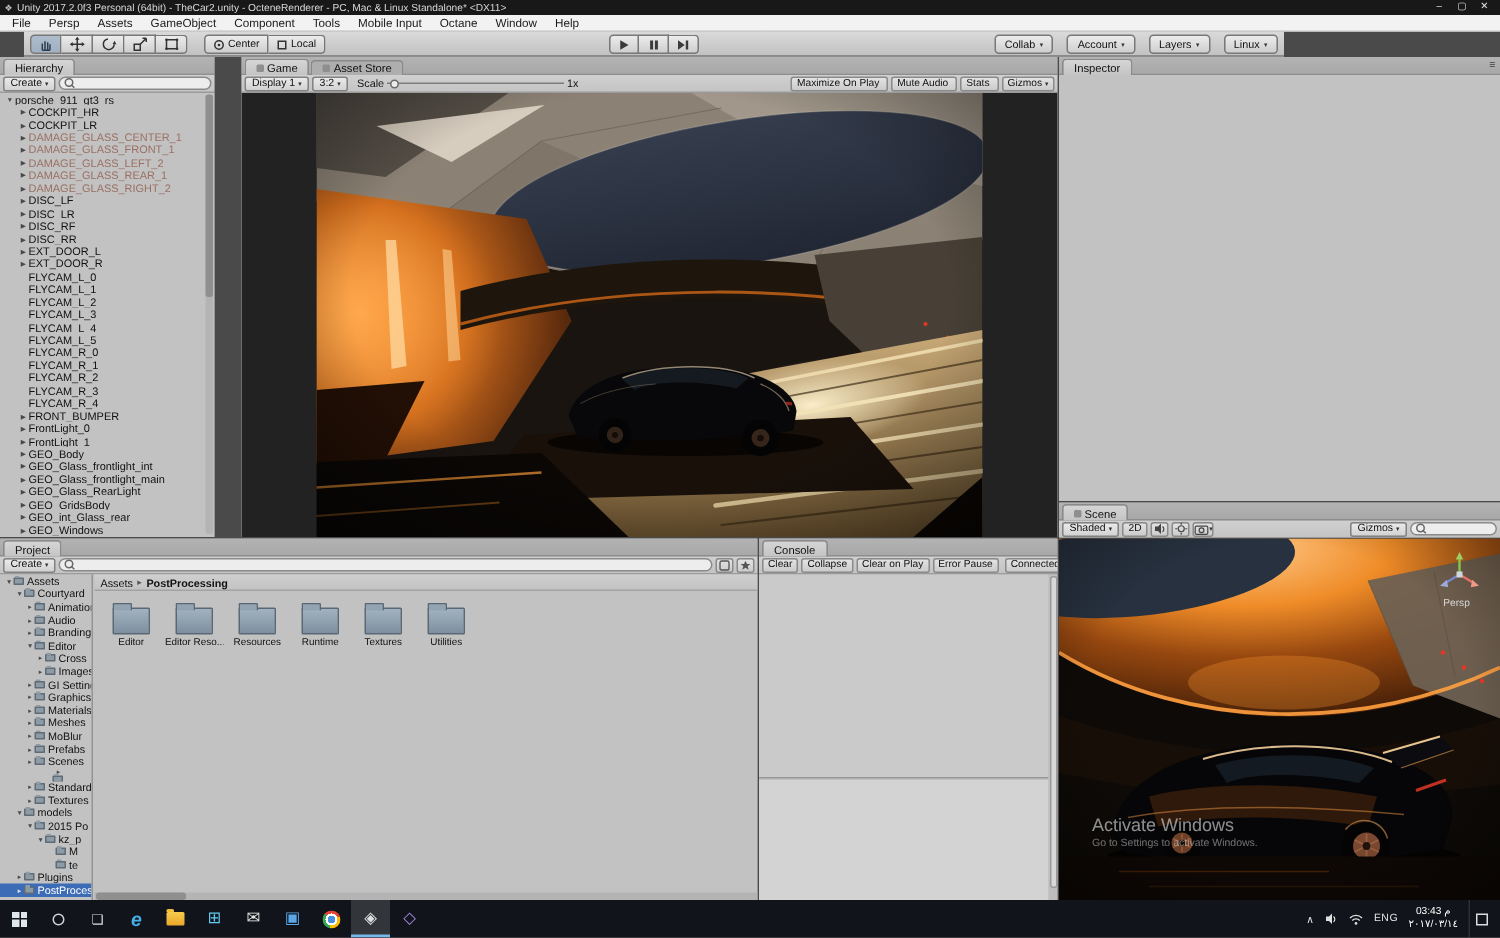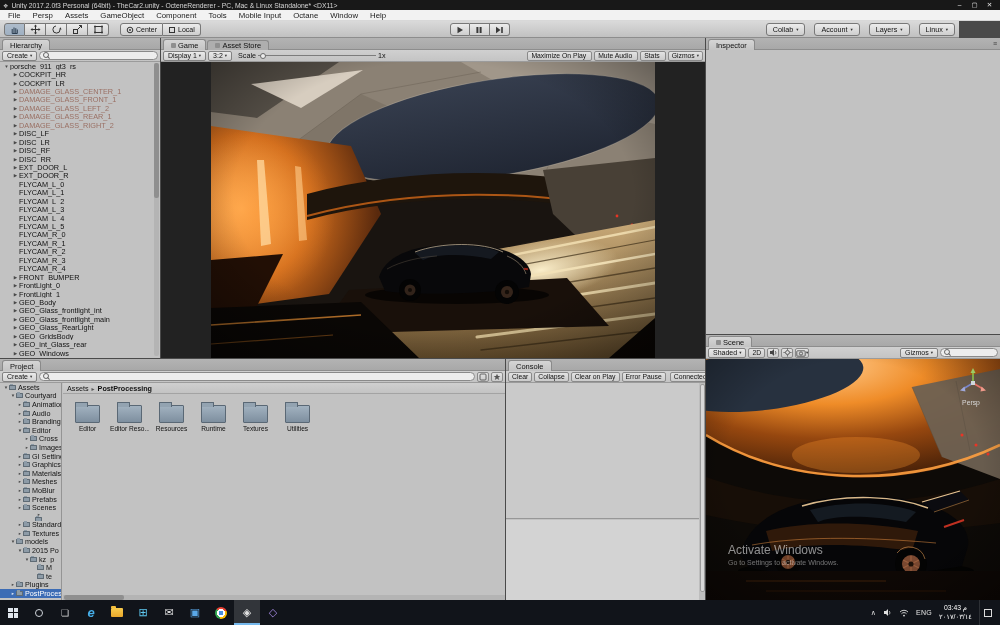--- a/index.html
+++ b/index.html
@@ -12,21 +12,21 @@
   .tb-logo{font-size:6px;color:#bdbdbd}
   .tb-title{flex:1;overflow:hidden;white-space:nowrap}
   .winctl{display:flex}
   .winctl span{width:15px;text-align:center;font-size:6.5px;line-height:10px;color:#e2e2e2}
 
   
   .menubar{position:absolute;top:10px;left:0;width:1000px;height:11px;background:#f2f2f2;display:flex;align-items:center;padding-left:2px;border-bottom:1px solid #d8d8d8}
   .menu-item{padding:0 6px;font-size:7.8px;line-height:11px;color:#1a1a1a}
 
   
-  .toolbar{position:absolute;top:21px;left:0;width:959px;height:17px;background:linear-gradient(#dadada,#c1c1c1);border-bottom:1px solid #8d8d8d}
+  .toolbar{position:absolute;top:21px;left:16px;width:840px;height:17px;background:linear-gradient(#dadada,#c1c1c1);border-bottom:1px solid #8d8d8d}
   .tgroup{position:absolute;top:2px;display:flex}
   .tool-btn{width:21px;height:13px;background:linear-gradient(#ececec,#cecece);border:1px solid #787878;border-left:none;display:flex;align-items:center;justify-content:center}
   .tool-btn:first-child{border-left:1px solid #787878;border-radius:3px 0 0 3px}
   .tool-btn:last-child{border-radius:0 3px 3px 0}
   .tool-btn.pressed{background:linear-gradient(#aebccb,#9fb0c2)}
   .pivotgroup{left:120px}
   .pvt-btn{height:13px;display:flex;align-items:center;gap:2px;padding:0 5px;font-size:7px;background:linear-gradient(#ececec,#cecece);border:1px solid #787878;border-left:none}
   .pvt-btn:first-child{border-left:1px solid #787878;border-radius:3px 0 0 3px}
   .pvt-btn:last-child{border-radius:0 3px 3px 0}
   .playgroup{left:50%;transform:translateX(-50%)}
@@ -46,21 +46,21 @@
   .strip-menu{position:absolute;right:3px;top:2px;font-size:7px;color:#3c3c3c}
   .ctrlrow{height:12px;background:linear-gradient(#d0d0d0,#c4c4c4);border-bottom:1px solid #9b9b9b;display:flex;align-items:center;padding:0 2px;gap:2px;font-size:7.2px}
   .mini-btn{height:10px;display:flex;align-items:center;gap:2px;padding:0 4px;background:linear-gradient(#eaeaea,#d2d2d2);border:1px solid #828282;border-radius:2px;font-size:7px;white-space:nowrap}
   .flat-btn{height:10px;display:flex;align-items:center;gap:2px;padding:0 3px;background:linear-gradient(#e3e3e3,#cbcbcb);border:1px solid #8a8a8a;border-radius:2px;font-size:6.8px;white-space:nowrap}
   .search{flex:1;height:9px;background:#ededed;border:1px solid #8a8a8a;border-radius:5px;display:flex;align-items:center;padding:0 3px;gap:2px;min-width:20px}
   .mag{width:7px;height:7px;position:relative;flex:0 0 auto}
   .mag::before{content:"";position:absolute;width:4px;height:4px;border:1px solid #666;border-radius:50%;left:0;top:0}
   .mag::after{content:"";position:absolute;width:3px;height:1px;background:#666;left:4px;top:5px;transform:rotate(45deg)}
 
   
-  .hierarchy{left:0;top:38px;width:160px;height:320px}
+  .hierarchy{left:0;top:38px;width:143px;height:320px}
   .tree{position:absolute;top:24px;left:0;right:0;bottom:0;overflow:hidden;background:#c2c2c2}
   .hrow{display:flex;align-items:center;height:8.45px;white-space:nowrap;overflow:hidden;font-size:7.3px}
   .hrow .tri{width:7px;font-size:4.5px;color:#4a4a4a;text-align:center;flex:0 0 auto}
   .hrow.muted{color:#9a7064}
   .vscroll{position:absolute;right:1px;top:25px;bottom:2px;width:5px;background:#b4b4b4;border-radius:2px}
   .vthumb{position:absolute;top:0;height:46%;left:0;right:0;background:#8f8f8f;border-radius:2px}
 
   
   .game{left:161px;top:38px;width:544px;height:320px}
   .slider{width:118px;height:9px;position:relative}

